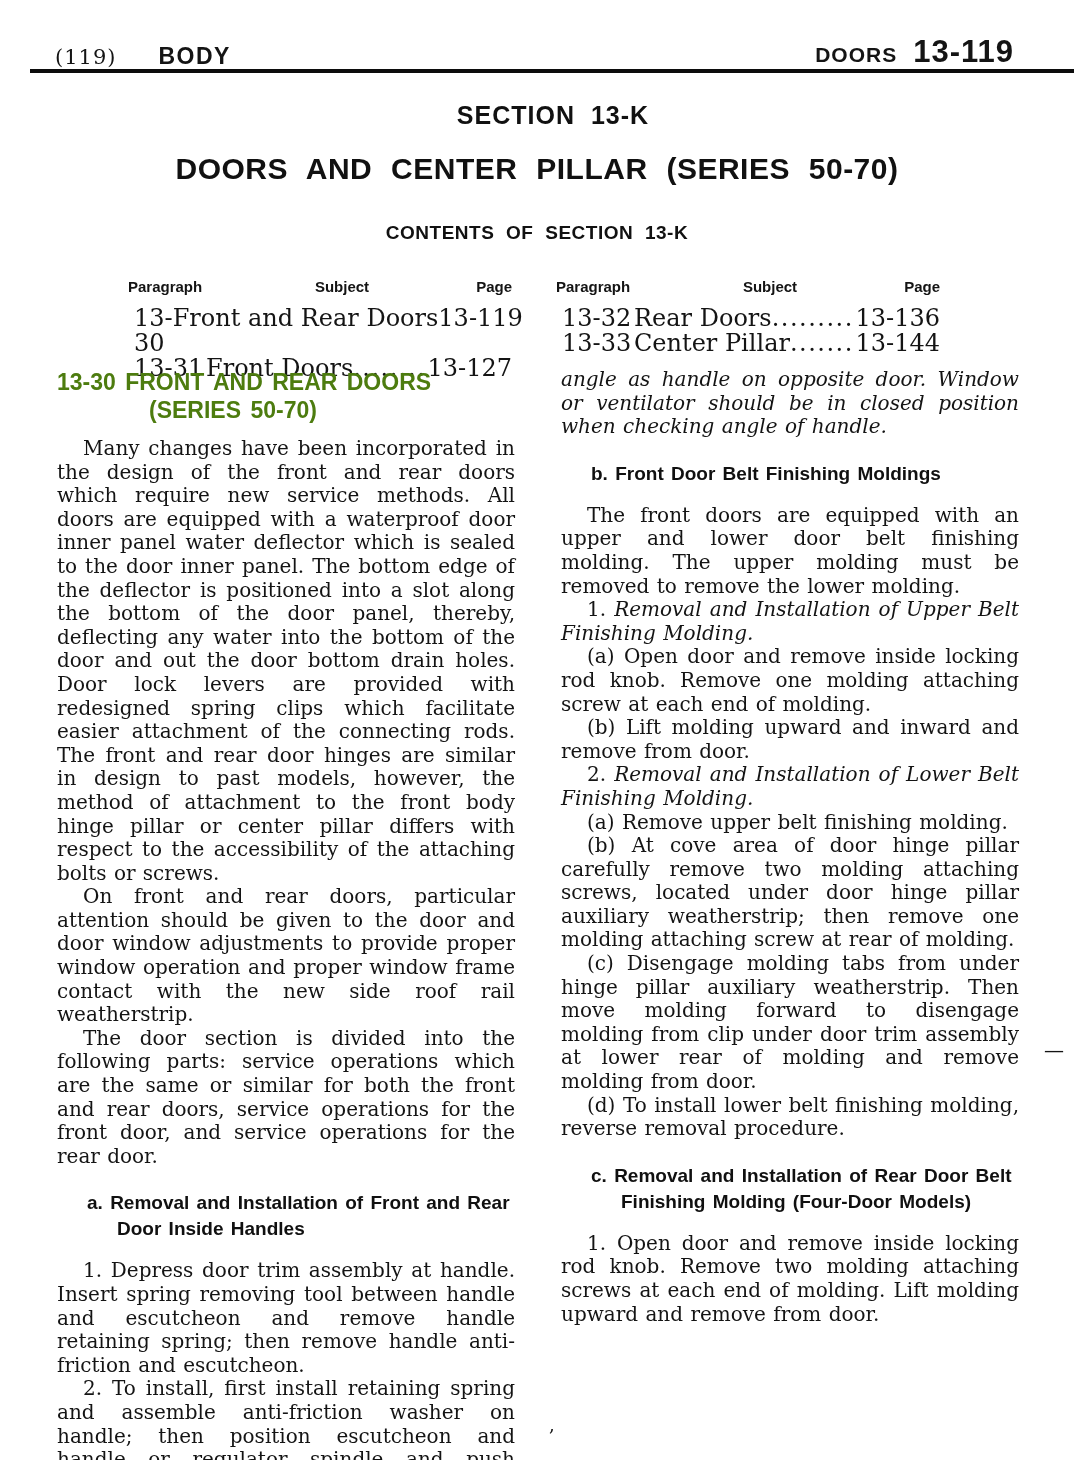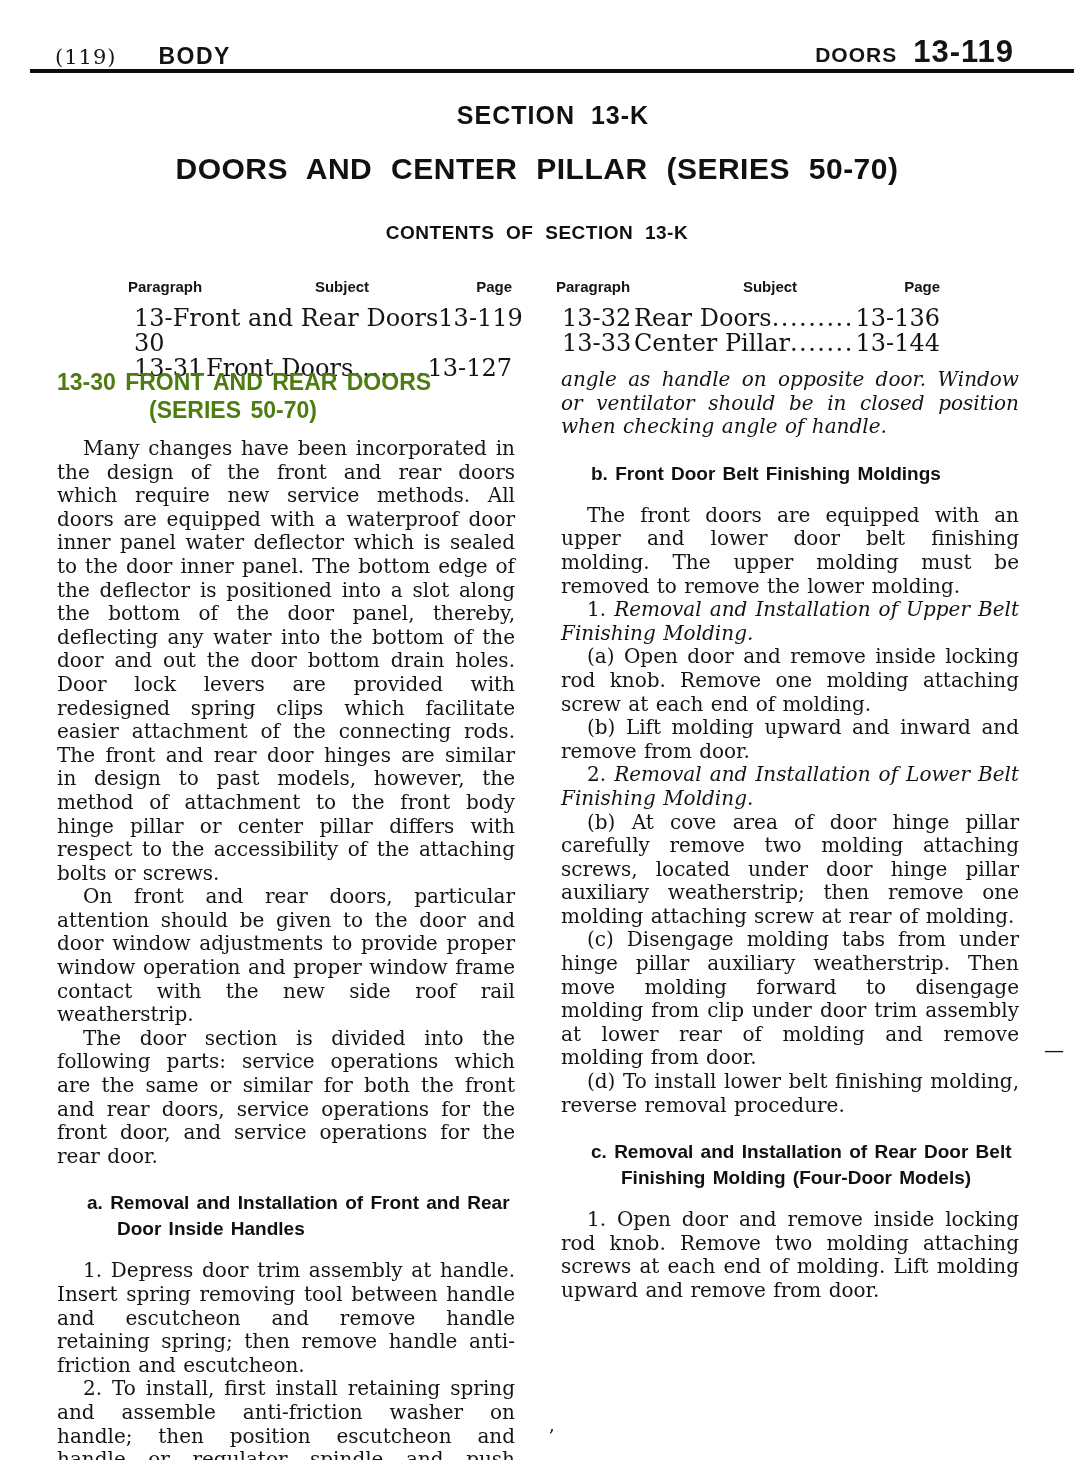--- a/index.html
+++ b/index.html
@@ -156,20 +156,21 @@
       <p class="bp indent">
         <span>1.</span>
         <em>Removal and Installation of Upper Belt Finishing Molding.</em>
       </p>
       <p class="bp indent">(a) Open door and remove inside locking rod knob. Remove one molding attaching screw at each end of molding.</p>
       <p class="bp indent">(b) Lift molding upward and inward and remove from door.</p>
       <p class="bp indent">
         <span>2.</span>
         <em>Removal and Installation of Lower Belt Finishing Molding.</em>
       </p>
+      <p class="bp indent">(a) Remove upper belt finishing molding.</p>
       <p class="bp indent">(b) At cove area of door hinge pillar carefully remove two molding attaching screws, located under door hinge pillar auxiliary weatherstrip; then remove one molding attaching screw at rear of molding.</p>
       <p class="bp indent">(c) Disengage molding tabs from under hinge pillar auxiliary weatherstrip. Then move molding forward to disengage molding from clip under door trim assembly at lower rear of molding and remove molding from door.</p>
       <p class="bp indent">(d) To install lower belt finishing molding, reverse removal procedure.</p>
       <div class="h-sub">
         <span>c.</span>
         <span>Removal and Installation of Rear Door Belt Finishing Molding (Four-Door Models)</span>
       </div>
       <p class="bp indent">1. Open door and remove inside locking rod knob. Remove two molding attaching screws at each end of molding. Lift molding upward and remove from door.</p>
     </div>
 

